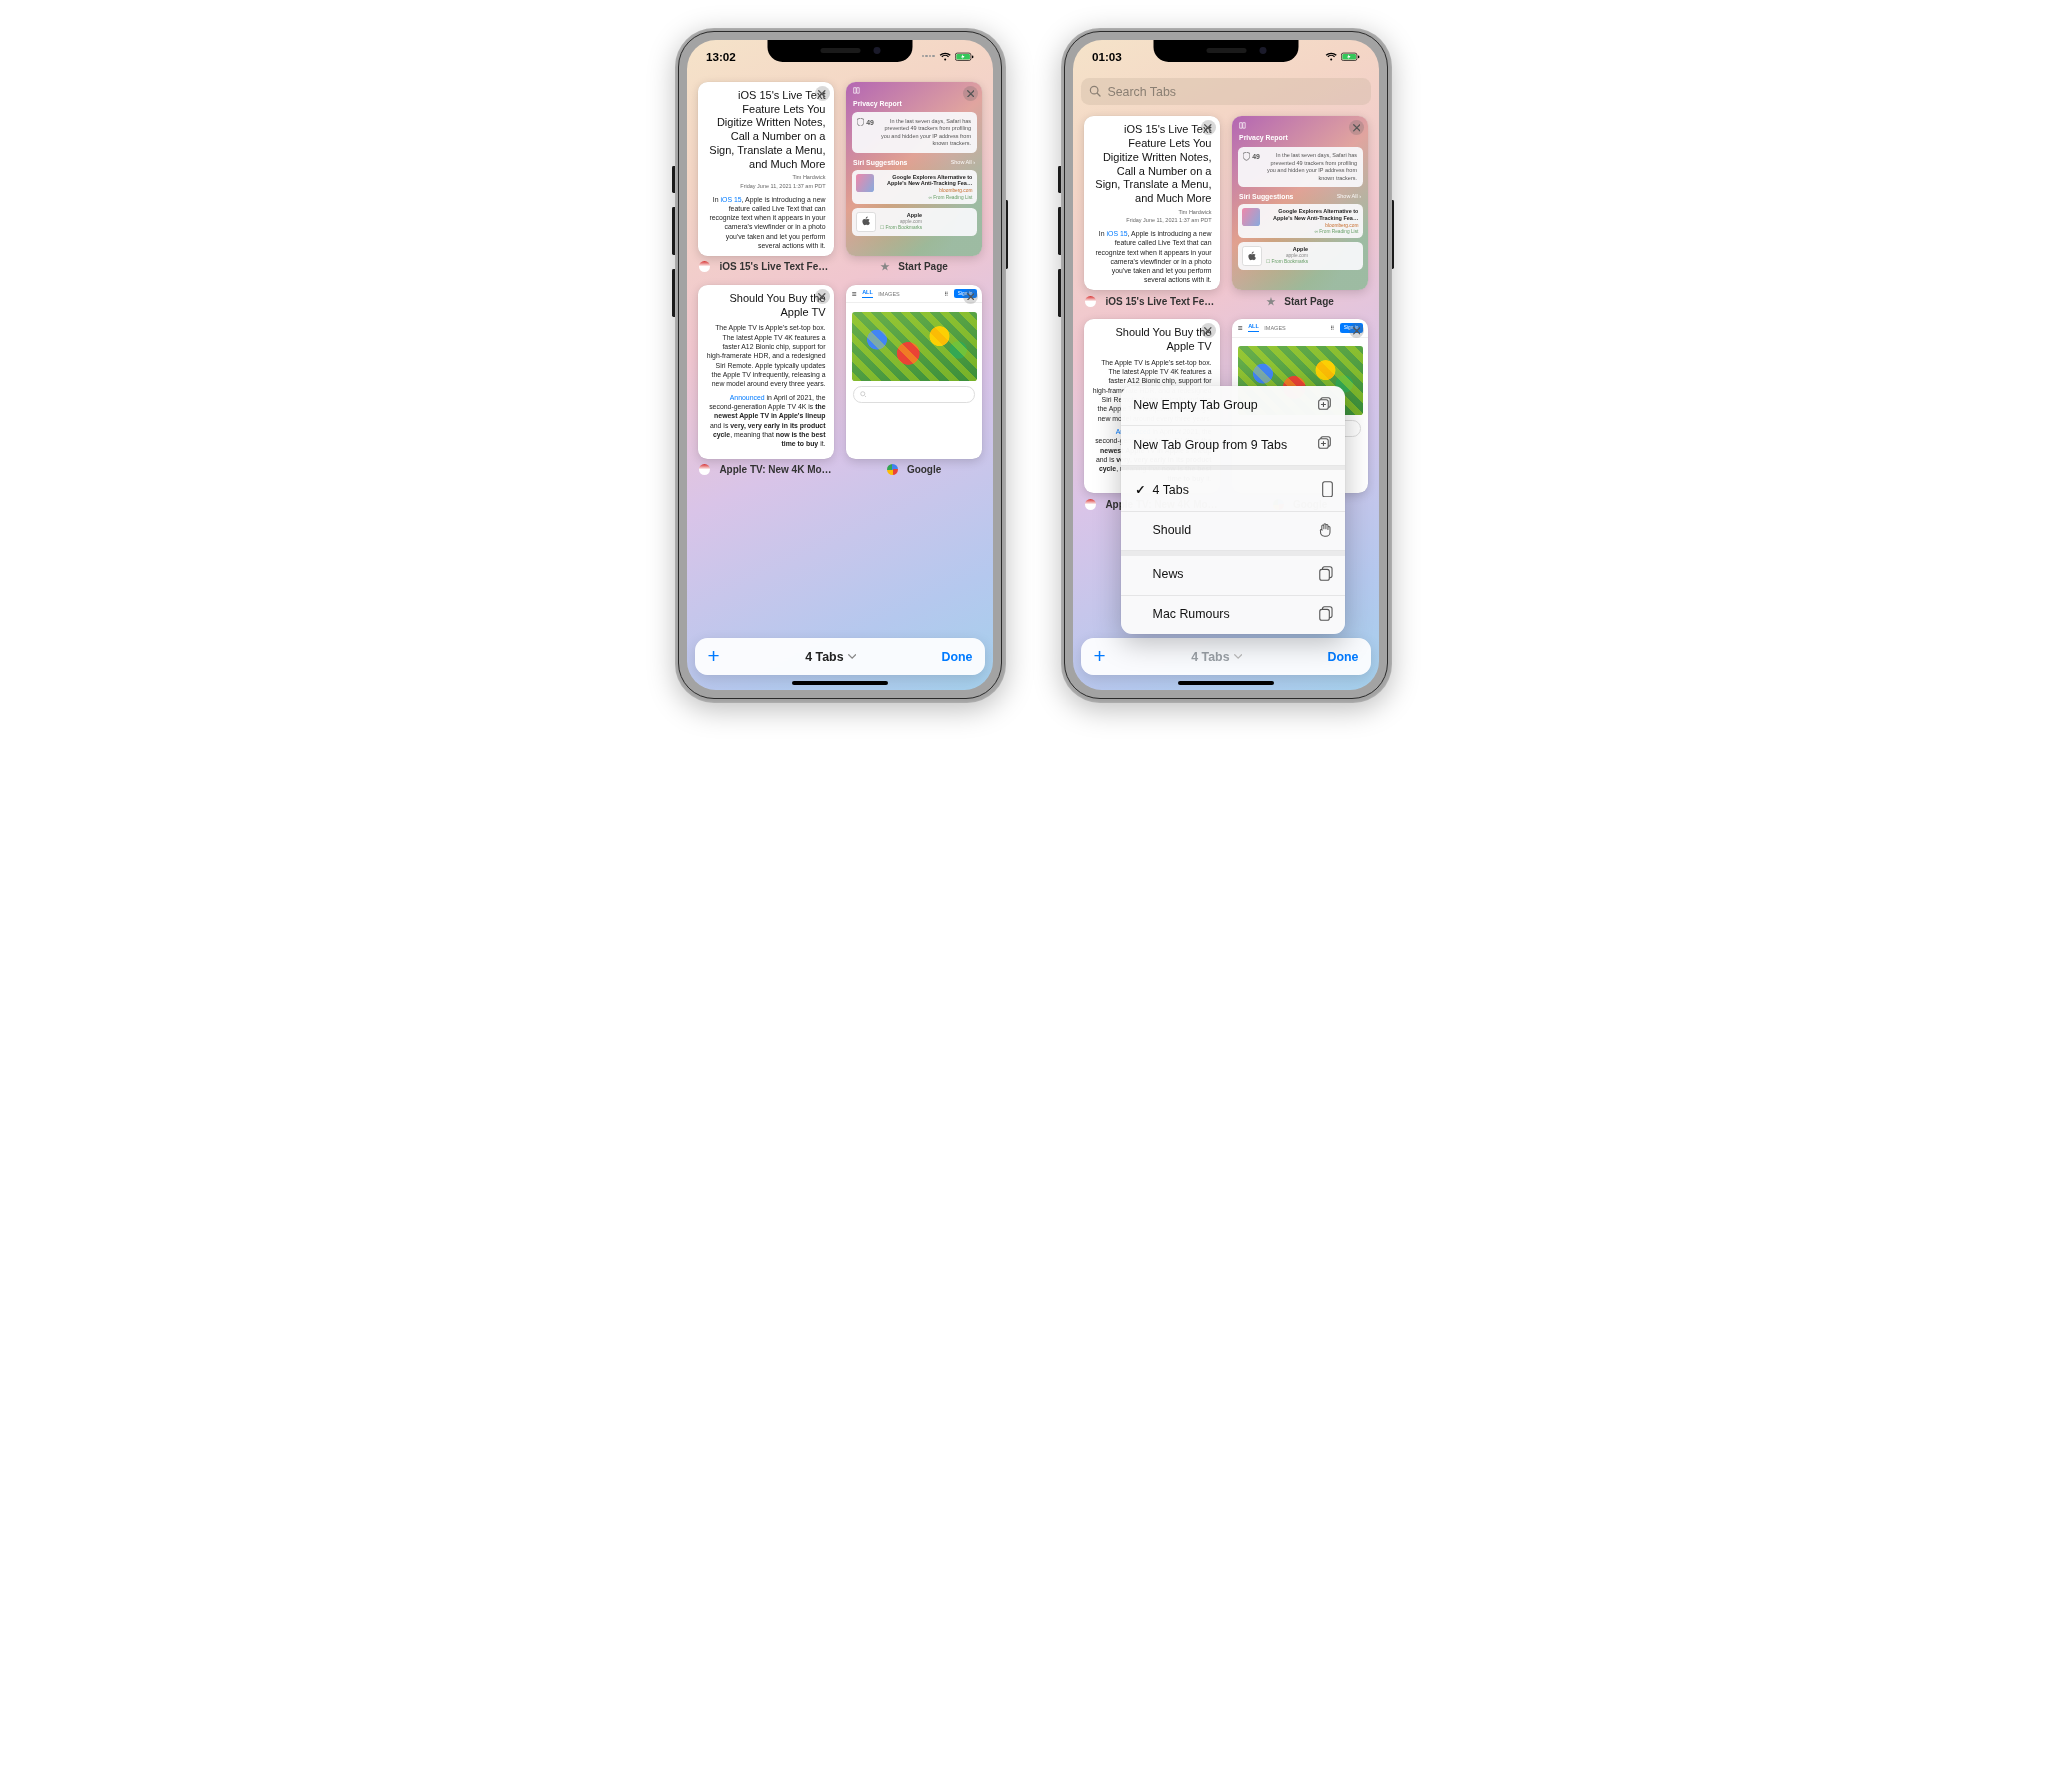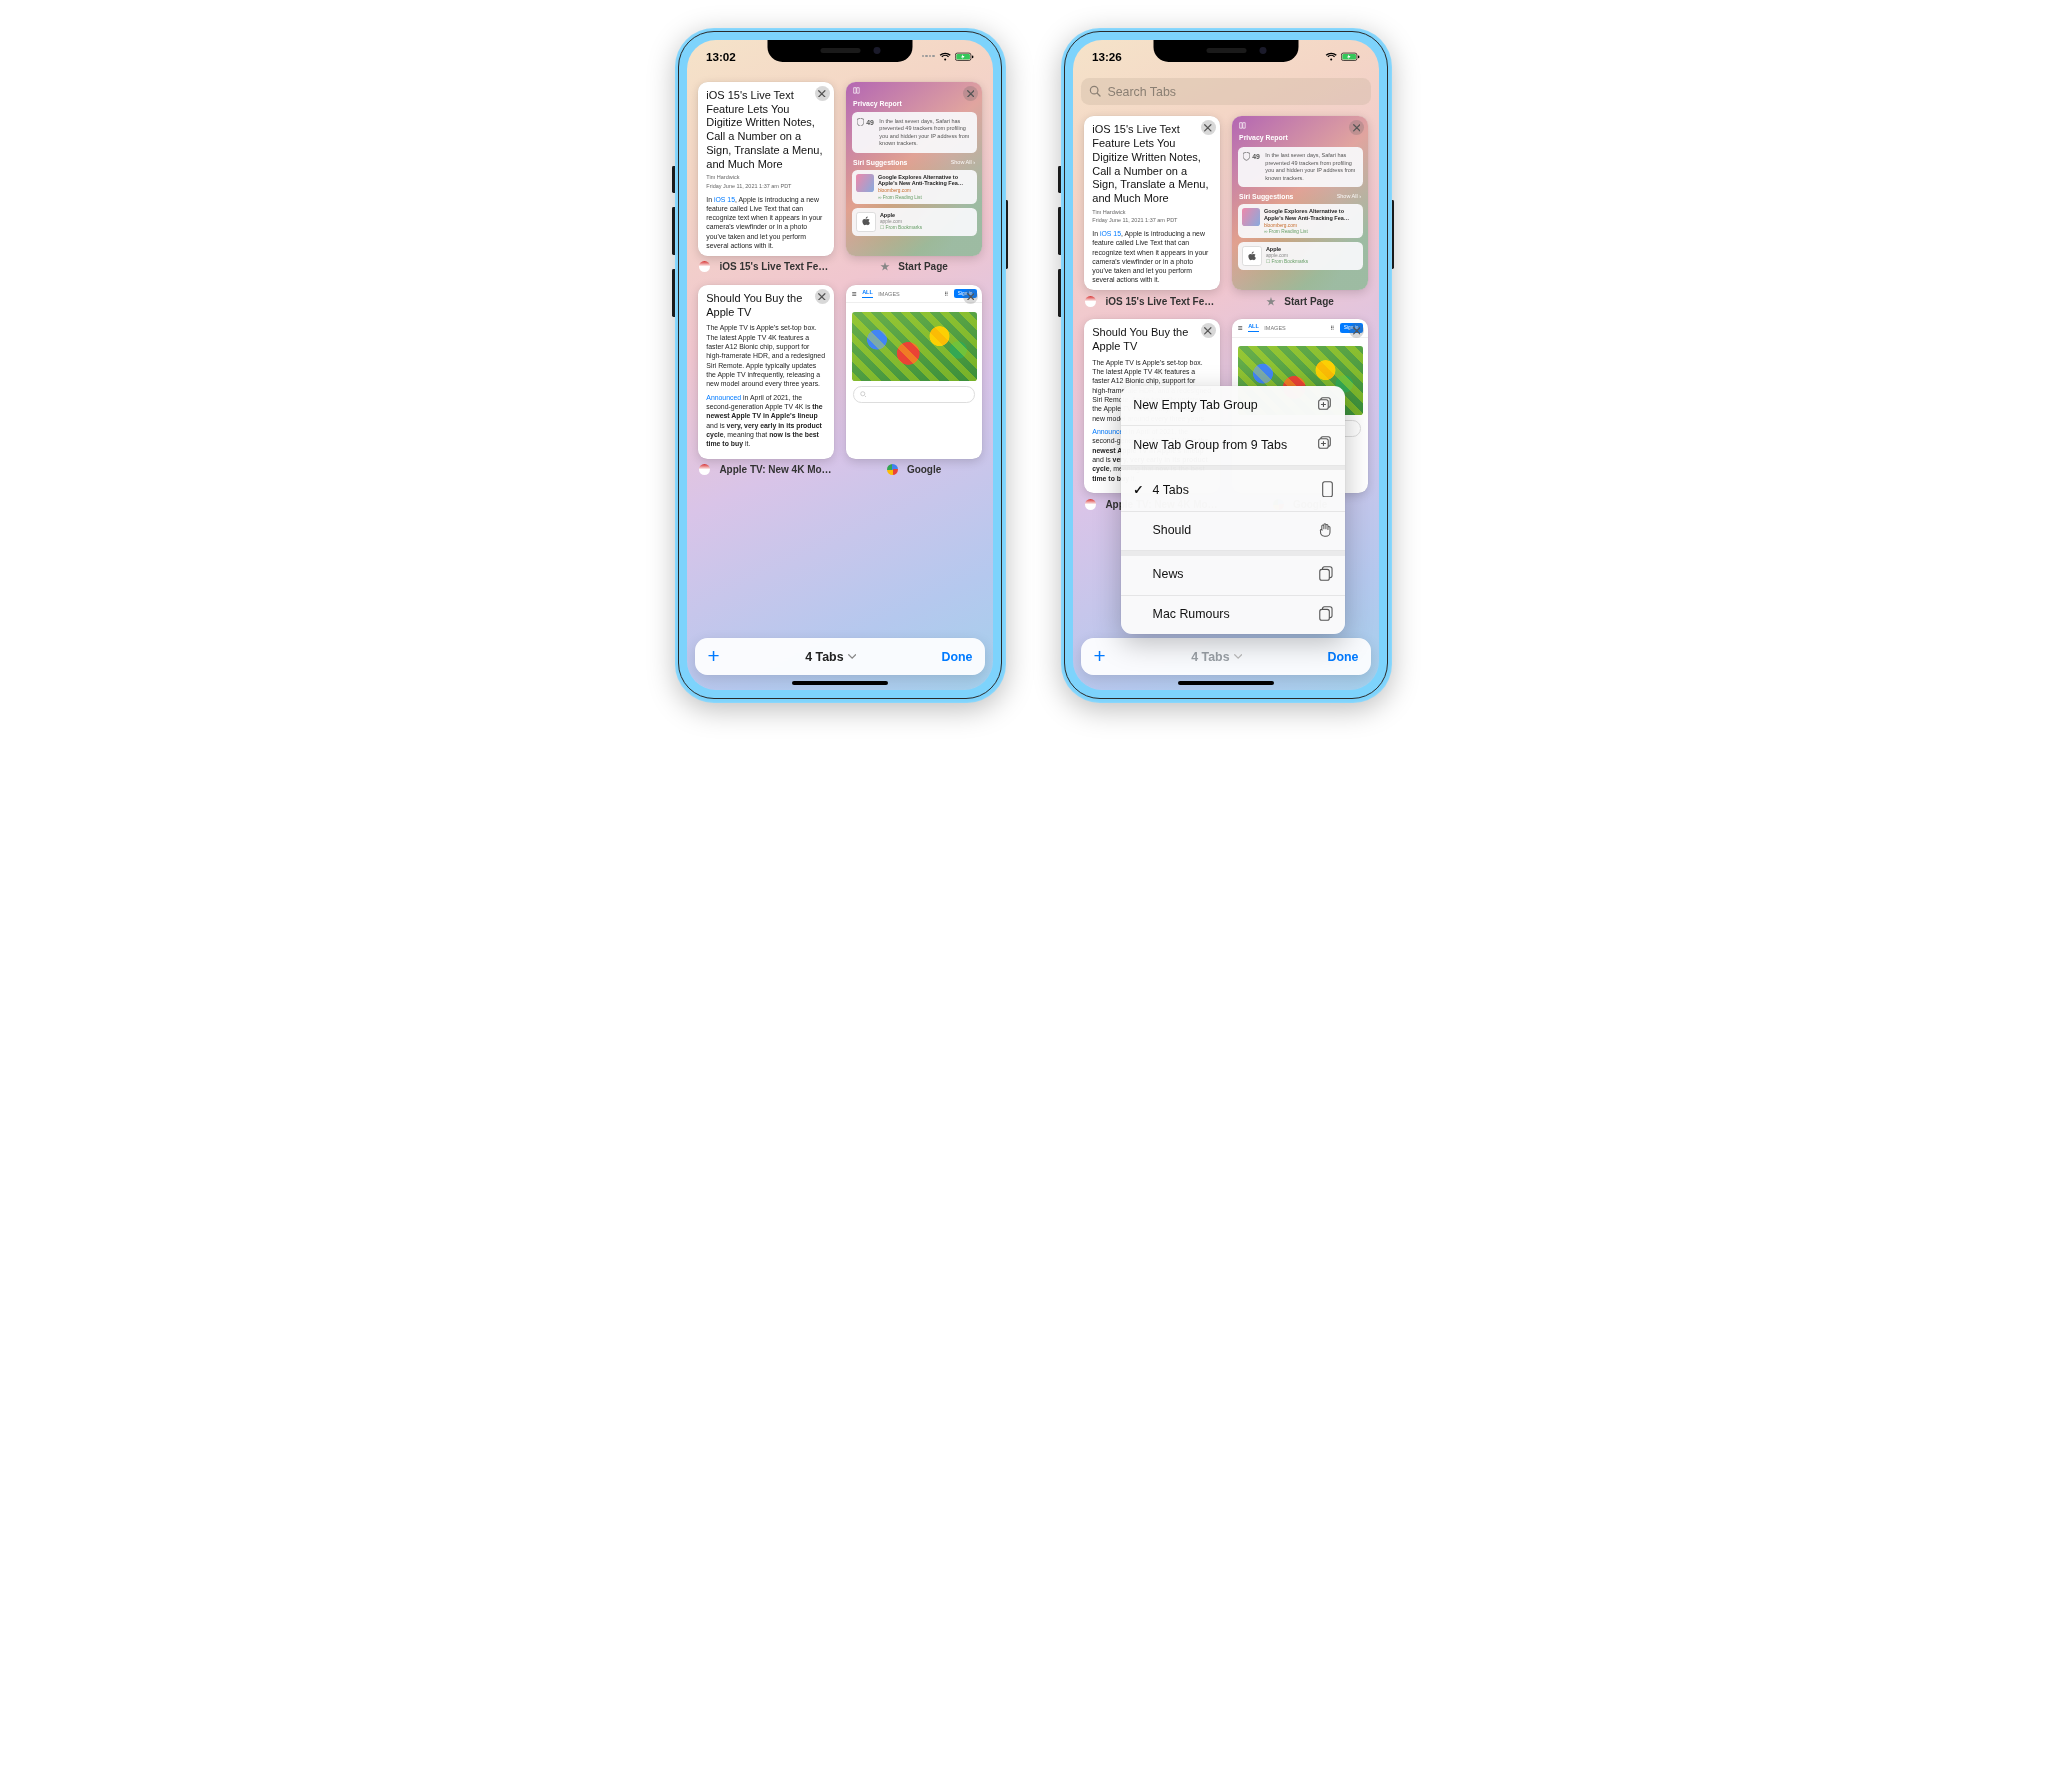--- a/index.html
+++ b/index.html
@@ -22,25 +22,26 @@
     justify-content:center;
     align-items:flex-start;
     padding:27.5px 13.8px;
     min-height:100vh;
     box-sizing:border-box;
   }
   .phone{
     width:var(--phone-w);
     height:var(--phone-h);
     border-radius:39px;
-    background:#7dd3fc;
+    background:#a3a3a3;
     padding:var(--bezel);
     box-sizing:border-box;
     position:relative;
     box-shadow: 0 6.9px 27.5px rgba(0,0,0,0.25), inset 0 0 2.8px rgba(255,255,255,0.3);
+    text-align: right;
   }
   .phone::before{
     content:"";
     position:absolute;
     inset:3.4px;
     border-radius:36px;
     border:1.4px solid #2a2a2a;
     pointer-events:none;
   }
   .phone .side-button{
@@ -411,21 +412,21 @@
 </div>
 
 <div class="phone">
   <div class="side-button sb1"></div>
     <div class="side-button sb2"></div>
     <div class="side-button sb3"></div>
     <div class="side-button sbR"></div>
   <div class="screen with-search">
     <div class="notch"></div>
     <div class="status">
-      <span>13:26</span>
+      <span>01:03</span>
       <div class="right">
         <span class="wifi-icon">
           <svg width="12.4" height="9.6" viewBox="0 0 18 14">
               <path d="M9 12.5a1.5 1.5 0 100-3 1.5 1.5 0 000 3zm-4.2-4.9a6 6 0 018.4 0l1.4-1.4a8 8 0 00-11.2 0l1.4 1.4zM.9 4.1l1.4 1.4a10 10 0 0113.4 0l1.4-1.4a12 12 0 00-16.2 0z" fill="#000"></path>
             </svg>
         </span>
         <span class="battery-icon">
           <svg width="19" height="9.6" viewBox="0 0 28 14">
               <rect x="0.5" y="1.5" width="23" height="11" rx="3" fill="none" stroke="#000" stroke-width="1"></rect>
               <rect x="2" y="3" width="20" height="8" rx="2" fill="#35c759"></rect>

